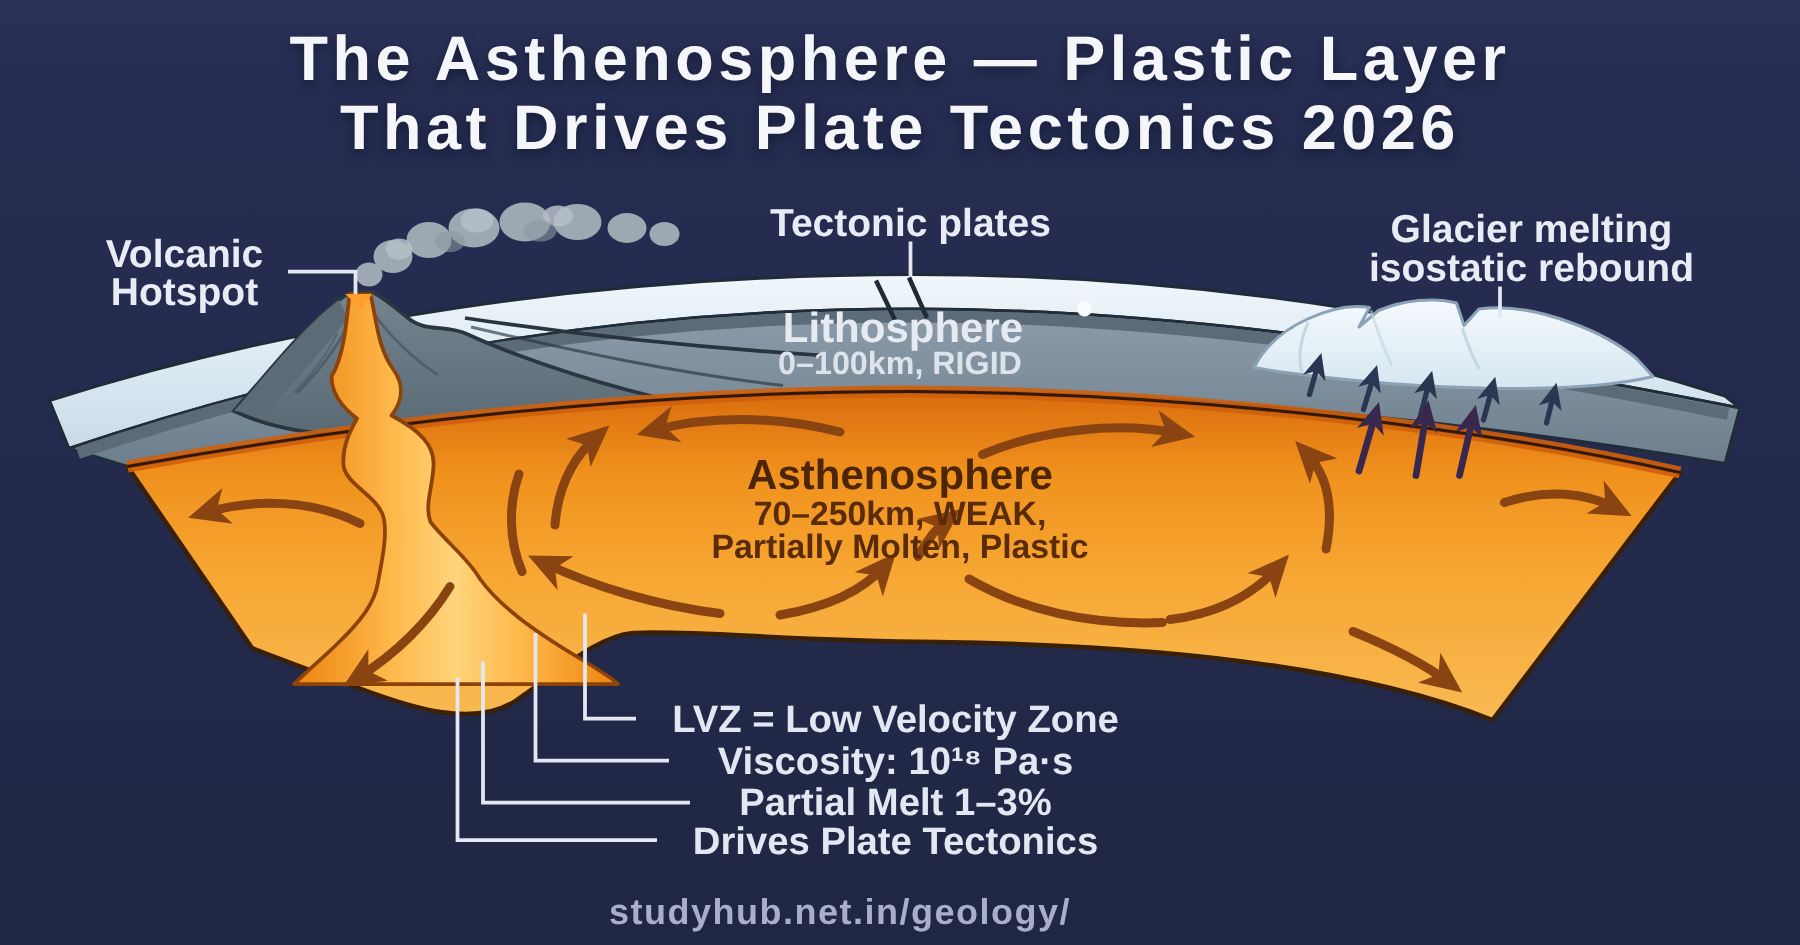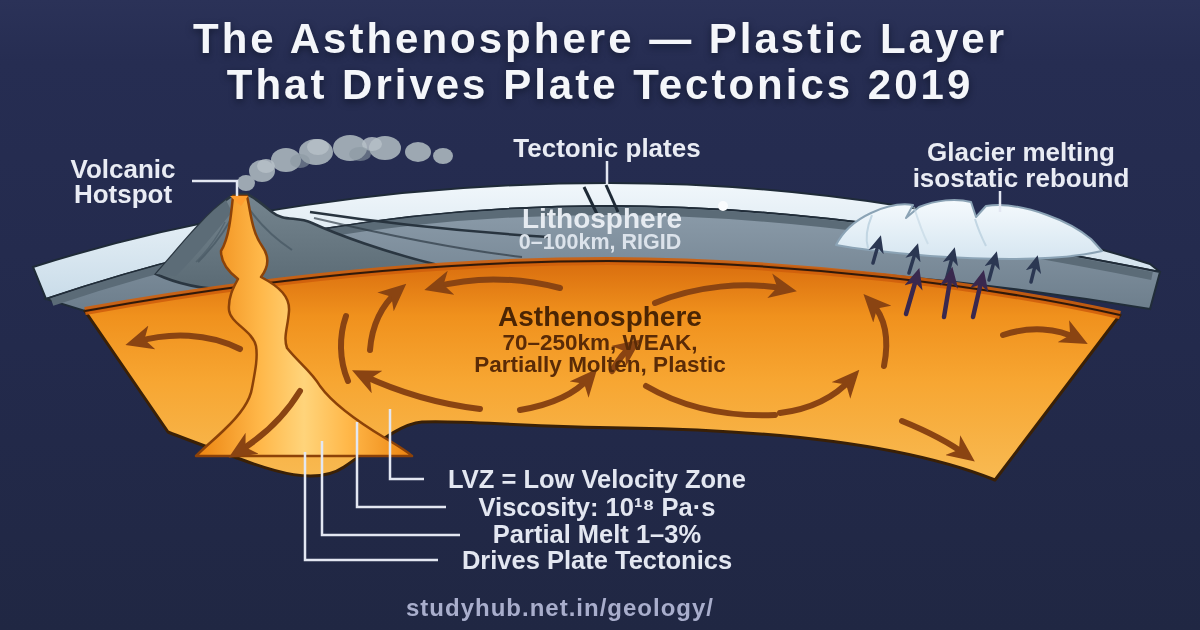--- a/index.html
+++ b/index.html
@@ -25,21 +25,21 @@
   .footer{fill:#a9aecc;font-size:24px;font-weight:bold;letter-spacing:1px;}
   .mid{text-anchor:middle;}
 </style>
 </head>
 <body>
 
 <div class="stage">
 
   <div class="title">
     <div>The Asthenosphere — Plastic Layer</div>
-    <div>That Drives Plate Tectonics 2019</div>
+    <div>That Drives Plate Tectonics 2026</div>
   </div>
 
   <svg width="1200" height="630" viewBox="0 0 1200 630">
     <defs>
       <linearGradient id="gSurf" x1="0" y1="0" x2="0" y2="1">
         <stop offset="0" stop-color="#f1f7fb"></stop>
           <stop offset="1" stop-color="#c9dce9"></stop>
       </linearGradient>
       <linearGradient id="gLith" x1="0" y1="0" x2="0" y2="1">
         <stop offset="0" stop-color="#8c9caa"></stop>

